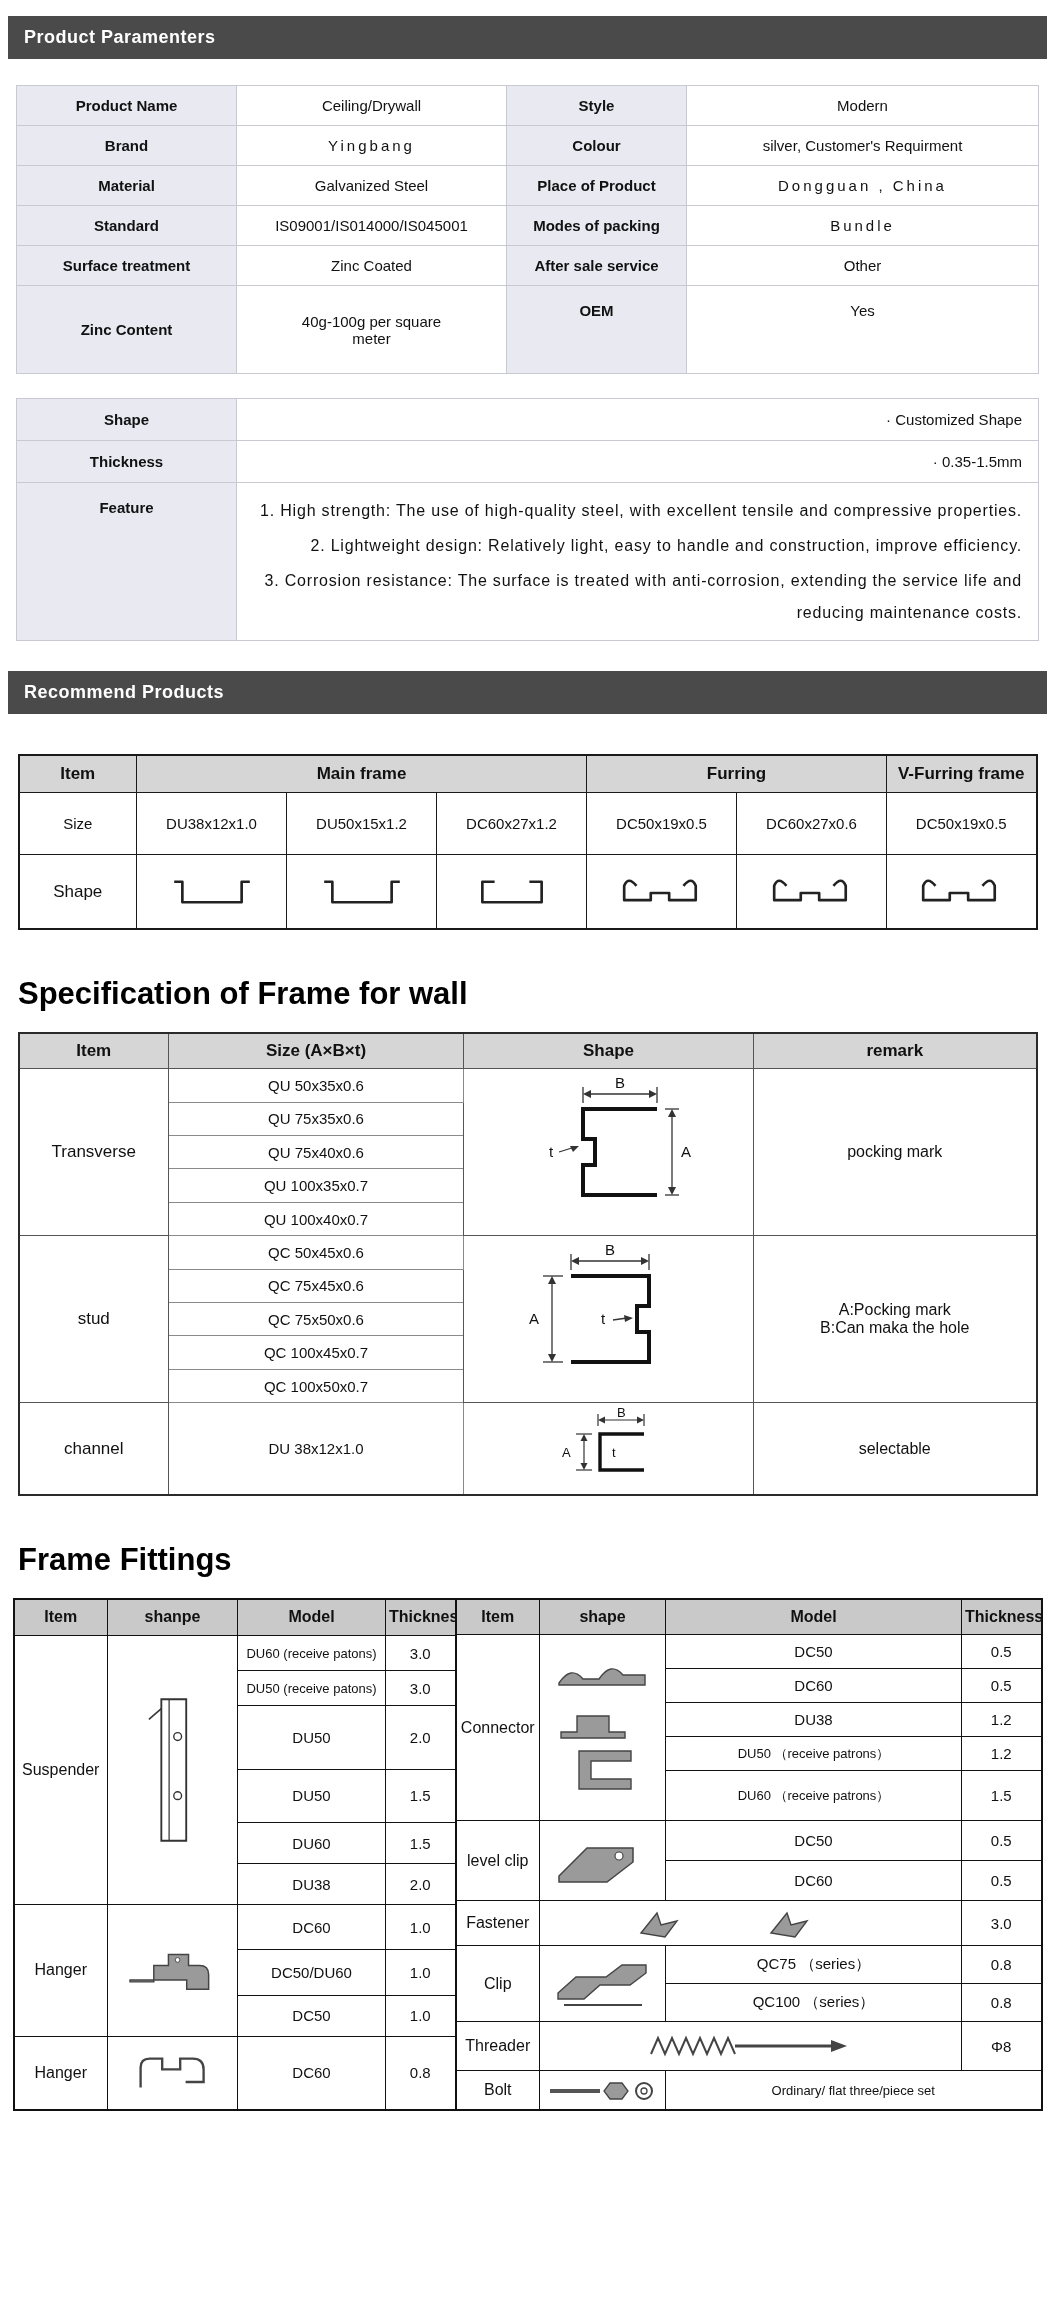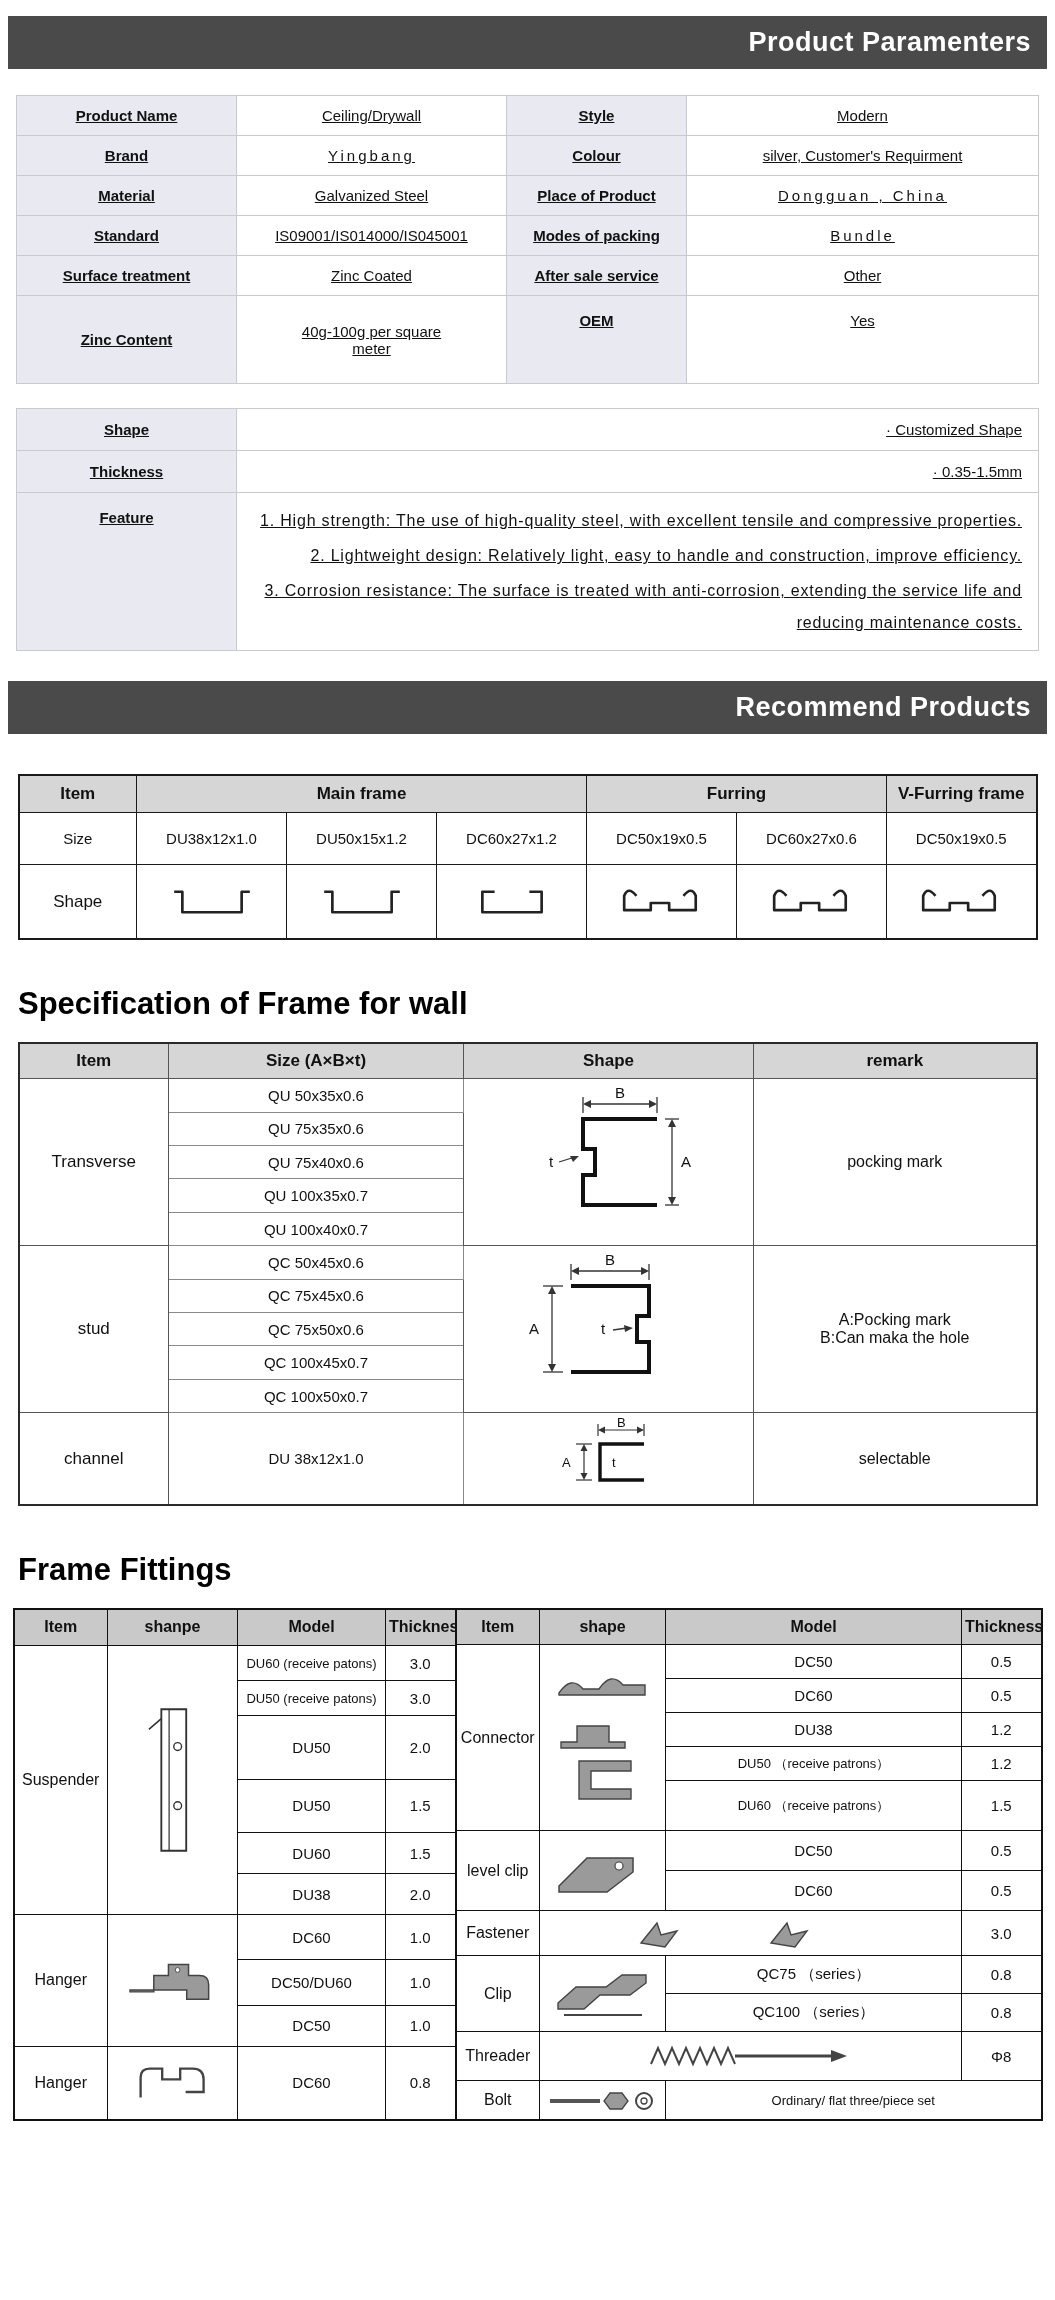--- a/index.html
+++ b/index.html
@@ -9,44 +9,42 @@
     font-family: "Liberation Sans", sans-serif;
     color: #111;
   }
   .page { width: 1055px; padding: 12px 8px 20px 8px; }
 
   
   .section-bar {
     background: #4a4a4a;
     color: #fff;
     font-weight: bold;
-    font-size: 27px;
+    font-size: 18px;
     padding: 11px 16px;
     margin: 4px 0 26px 0;
     letter-spacing: 0.5px;
-    text-align: right;
   }
 
   
   .plain-heading {
     font-size: 31px;
     font-weight: 700;
     color: #000;
     margin: 46px 0 20px 10px;
     letter-spacing: 0px;
   }
 
   table { border-collapse: collapse; table-layout: fixed; }
 
   
   .params-table, .detail-table {
     width: 1022px;
     margin: 0 auto 24px auto;
     font-size: 15px;
-    text-decoration: underline;
   }
   .params-table td, .detail-table td {
     border: 1px solid #c9c9d2;
     padding: 11px 8px;
     text-align: center;
     vertical-align: middle;
   }
   .params-table td.lbl, .detail-table td.lbl {
     background: #e9e9f2;
     font-weight: bold;
@@ -75,21 +73,21 @@
     border: 1px solid #1a1a1a;
     text-align: center;
     vertical-align: middle;
   }
   .rec-table tr.hdr td {
     background: #d6d6d6;
     font-weight: bold;
     font-size: 17px;
     height: 38px;
   }
-  .rec-table tr.size-row td { height: 52px; font-size: 15px; }
+  .rec-table tr.size-row td { height: 62px; font-size: 15px; }
   .rec-table tr.shape-row td { height: 74px; }
   .rec-table .row-label { font-size: 17px; }
   .profile-svg { display:block; margin: 0 auto; }
 
   
   .spec-table {
     width: 1018px;
     margin: 6px auto 0 auto;
     border: 2px solid #2a2a2a;
     font-size: 15px;

